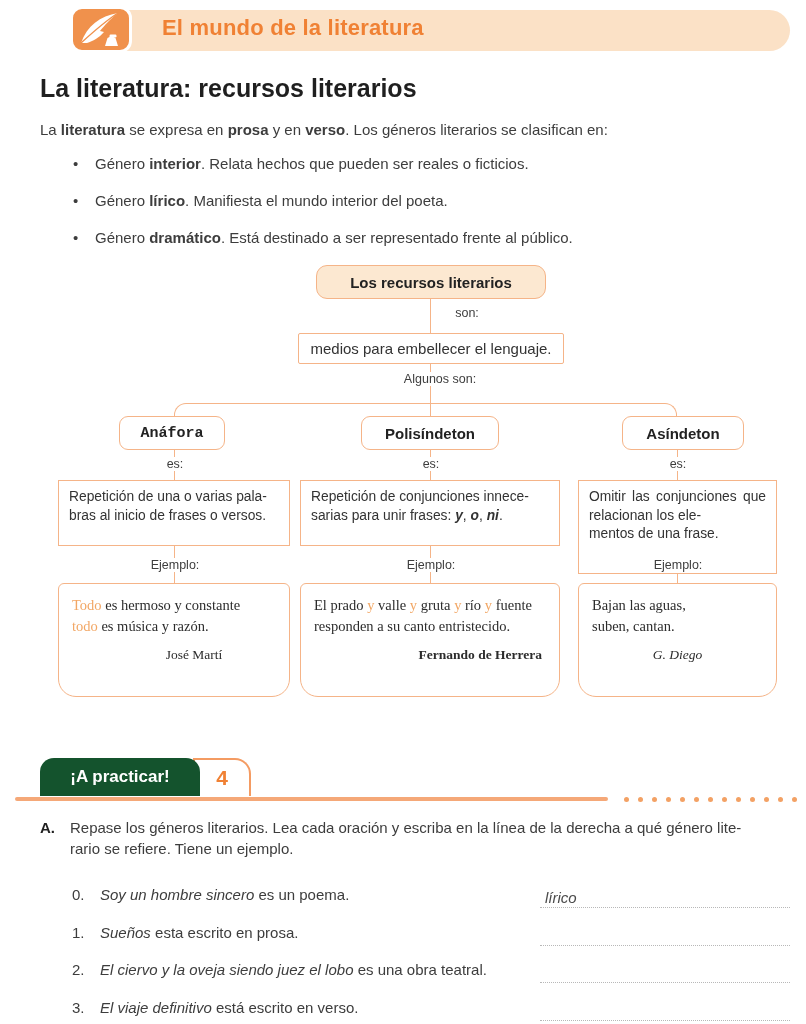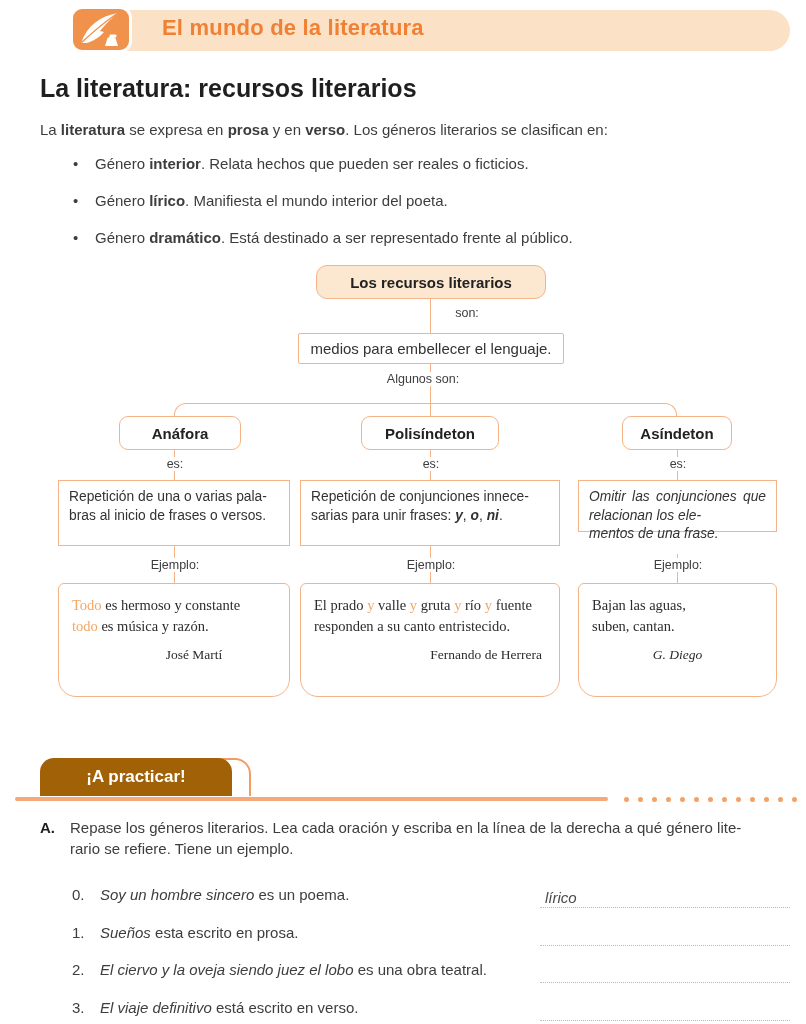--- a/index.html
+++ b/index.html
@@ -32,48 +32,48 @@
   .diagram { position:relative; width:760px; height:415px; margin:17px 0 0 25px;
              font-size:15px; }
   .dg-box { position:absolute; border:1.5px solid #f5b488; background:#fff; z-index:2; }
   .dg-root { left:291px; top:0; width:230px; height:34px; background:#fce8d1;
              border-radius:11px; display:flex; align-items:center; justify-content:center;
              font-weight:bold; color:#222; }
   .dg-def-top { left:273px; top:68px; width:266px; height:31px; border-radius:2px;
                 display:flex; align-items:center; justify-content:center; color:#333; }
   .dg-branch { top:151px; height:34px; border-radius:9px; display:flex; align-items:center;
                justify-content:center; font-weight:bold; color:#222; }
-  .dg-branch.b0 { left:94px;  width:122px; }
+  .dg-branch.b0 { left:94px;  width:106px;font-family:Liberation Mono, monospace; }
   .dg-branch.b1 { left:336px; width:138px; }
-  .dg-branch.b2 { left:597px; width:110px; }
+  .dg-branch.b2 { left:597px; width:122px; }
   .dg-defbox { top:215px; padding:7px 10px; font-size:13.8px; line-height:18.5px;
                text-align:justify; color:#333; }
   .dg-defbox.b0 { left:33px;  width:232px; height:66px; }
   .dg-defbox.b1 { left:275px; width:260px; height:66px; }
-  .dg-defbox.b2 { left:553px; width:199px; height:52px;font-style:italic; }
+  .dg-defbox.b2 { left:553px; width:199px; height:94px; }
   .dg-exbox { top:318px; height:114px; border-radius:6px 6px 18px 18px; padding:11px 13px 0 13px;
               font-family:"Liberation Serif", serif; font-size:14.5px; line-height:21px; color:#2c2c2c; }
   .dg-exbox.b0 { left:33px;  width:232px; }
   .dg-exbox.b1 { left:275px; width:260px; }
   .dg-exbox.b2 { left:553px; width:199px; }
   .dg-author { margin-top:7px; font-size:13.5px; }
   .b0 .dg-author { text-align:center; padding-left:40px; }
-  .b1 .dg-author { text-align:right; padding-right:4px; }
+  .b1 .dg-author { text-align:right; padding-right:4px;font-weight:bold; }
   .b2 .dg-author { text-align:center;font-style:italic; }
   .dg-vline { position:absolute; width:0; border-left:1.5px solid #f5b488; z-index:1; }
   .dg-connector { position:absolute; left:149px; top:138px; width:503px; height:14px;
                   border-top:1.5px solid #f5b488; border-left:1.5px solid #f5b488;
                   border-right:1.5px solid #f5b488; border-radius:12px 12px 0 0; z-index:1; }
   .dg-label { position:absolute; transform:translateX(-50%); background:#fff; z-index:3;
               padding:0 5px; font-size:12.5px; color:#3d3d3d; }
 
   
   .practice-header { position:relative; height:38px; margin:78px 16px 0 15px; }
-  .practice-tab { position:absolute; left:25px; bottom:0; width:192px; height:38px;
-                  background:#a16207; border-radius:14px 14px 0 0; z-index:2;
+  .practice-tab { position:absolute; left:25px; bottom:0; width:160px; height:38px;
+                  background:#14532d; border-radius:14px 14px 0 0; z-index:2;
                   display:flex; align-items:center; justify-content:center;
                   color:#fff; font-weight:bold; font-size:17px; }
   .practice-tab-num { position:absolute; left:178px; bottom:0; width:58px; height:38px;
                       background:#fff; border:2.5px solid #f49b62; border-bottom:none;
                       border-radius:0 16px 0 0; z-index:1;
                       display:flex; align-items:center; justify-content:center;
                       color:#f08134; font-weight:bold; font-size:21px; }
   .divider-row { margin-left:15px; display:flex; align-items:center; height:6px; }
   .divider-line { width:593px; height:4px; background:#f5a878; border-radius:2px; }
   .divider-dots { display:flex; margin-left:16px; }
@@ -123,21 +123,21 @@
   <div class="dg-vline" style="left:149px; top:185px; height:30px;"></div>
   <div class="dg-vline" style="left:405px; top:185px; height:30px;"></div>
   <div class="dg-vline" style="left:652px; top:185px; height:30px;"></div>
   <div class="dg-vline" style="left:149px; top:281px; height:37px;"></div>
   <div class="dg-vline" style="left:405px; top:281px; height:37px;"></div>
   <div class="dg-vline" style="left:652px; top:289px; height:29px;"></div>
 
   <div class="dg-box dg-root">Los recursos literarios</div>
   <div class="dg-label" style="left:406px; top:41px;margin-left:36px;">son:</div>
   <div class="dg-box dg-def-top">medios para embellecer el lenguaje.</div>
-  <div class="dg-label" style="left:398px; top:107px;">Algunos son:</div>
+  <div class="dg-label" style="left:415px; top:107px;">Algunos son:</div>
 
   <div class="dg-box dg-branch b0">Anáfora</div>
   <div class="dg-box dg-branch b1">Polisíndeton</div>
   <div class="dg-box dg-branch b2">Asíndeton</div>
 
   <div class="dg-label" style="left:150px; top:192px;">es:</div>
   <div class="dg-label" style="left:406px; top:192px;">es:</div>
   <div class="dg-label" style="left:653px; top:192px;">es:</div>
 
   <div class="dg-box dg-defbox b0">Repetición de una o varias pala-<br>bras al inicio de frases o versos.</div>

